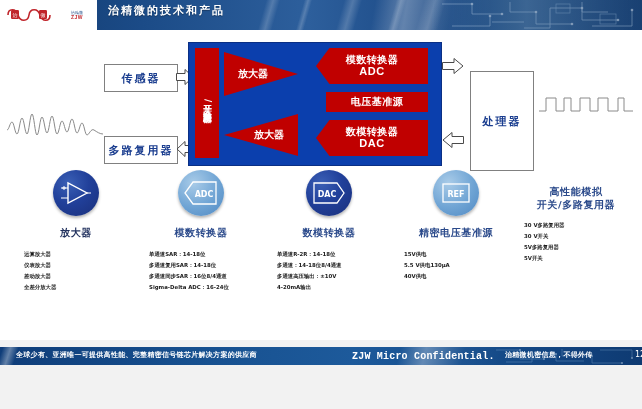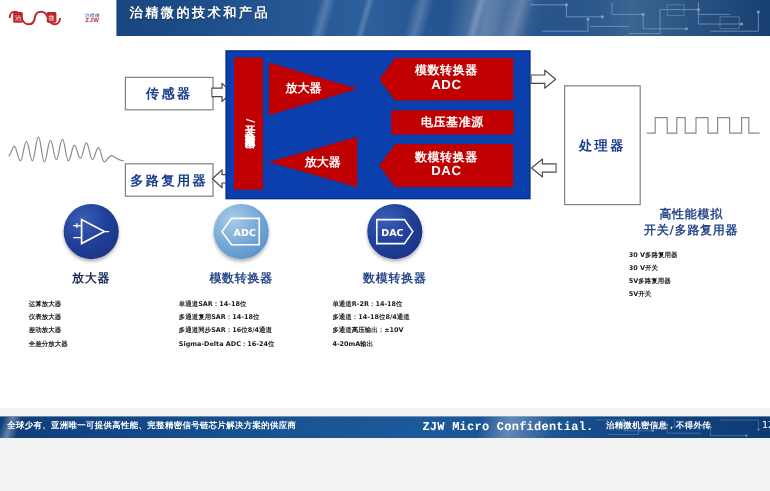--- a/index.html
+++ b/index.html
@@ -153,21 +153,21 @@
 
   
   .footer{
     position:absolute;left:0;top:347px;width:642px;height:18px;
     background:
       linear-gradient(104deg,rgba(255,255,255,0) 0%,rgba(255,255,255,0) 62%,rgba(255,255,255,.32) 66%,rgba(255,255,255,.03) 72%,rgba(255,255,255,0) 78%),
       linear-gradient(90deg,#0f3d79 0%,#17508f 30%,#1d5a9b 55%,#164d8c 74%,#0e3a72 100%);
     overflow:hidden;
   }
   .f-left{
-    position:absolute;left:6px;top:3px;
+    position:absolute;left:16px;top:3px;
     font-family:"DejaVu Serif","Liberation Serif",serif;
     font-size:7px;font-weight:bold;color:#ffffff;letter-spacing:.3px;
   }
   .f-mid{
     position:absolute;left:352px;top:4px;
     font-family:Liberation Mono, monospace;
     font-size:10px;font-weight:bold;color:#ffffff;letter-spacing:.2px;
   }
   .f-right{
     position:absolute;left:473px;top:3px;
@@ -369,23 +369,39 @@
         <div class="details">
           <ul>
             <li>单通道R-2R：14-18位</li>
             <li>多通道：14-18位8/4通道</li>
             <li>多通道高压输出：±10V</li>
             <li>4-20mA输出</li>
           </ul>
         </div>
       </div>
 
+      <div class="col" style="left:392px;">
+        <div class="circle c-light">
+          <svg width="34" height="24" viewBox="0 0 34 24">
+            <rect x="4" y="3" width="26" height="18" fill="none" stroke="#ffffff" stroke-width="1.3"></rect>
+            <text x="17" y="16" font-size="8" font-weight="bold" fill="#ffffff" text-anchor="middle" font-family="DejaVu Sans, sans-serif">REF</text>
+          </svg>
+        </div>
+        <div class="cat">精密电压基准源</div>
+        <div class="details">
+          <ul>
+            <li>15V供电</li>
+            <li>5.5 V供电130μA</li>
+            <li>40V供电</li>
+          </ul>
+        </div>
+      </div>
 
       <div class="col" style="left:512px;">
-        <div class="cat" style="margin-top:4px;">
+        <div class="cat" style="margin-top:16px;">
           <div>高性能模拟</div>
           <div>开关/多路复用器</div>
         </div>
         <div class="details">
           <ul>
             <li>30 V多路复用器</li>
             <li>30 V开关</li>
             <li>5V多路复用器</li>
             <li>5V开关</li>
           </ul>

